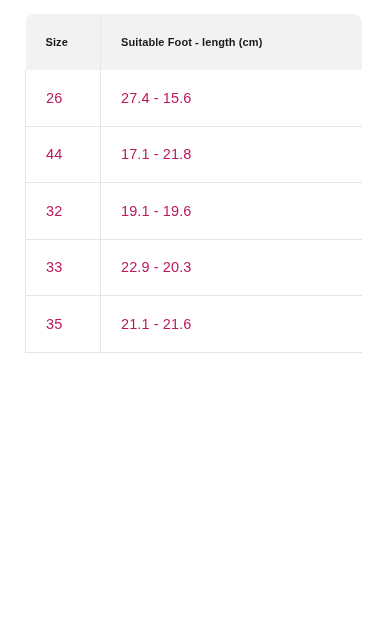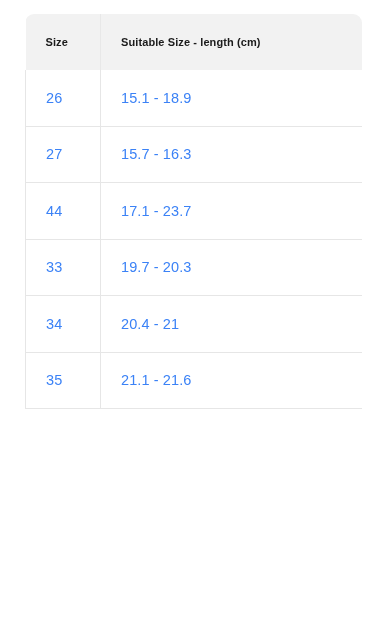--- a/index.html
+++ b/index.html
@@ -60,21 +60,21 @@
     border-right: 1px solid #e8e8e8;
   }
 
   table.size-table tbody td {
     height: 55.5px;
     padding: 0 0 0 20px;
     text-align: left;
     vertical-align: middle;
     font-size: 14.5px;
     font-weight: normal;
-    color: #3b82f6;
+    color: #be185d;
     background: #ffffff;
     border-bottom: 1px solid #e6e6e6;
     border-right: 1px solid #e6e6e6;
     white-space: nowrap;
     letter-spacing: 0.1px;
   }
 
   table.size-table tbody td.td-range {
     border-right: 1px solid #e6e6e6;
   }
@@ -94,53 +94,49 @@
 
   <div class="size-table-wrap">
     <table class="size-table">
       <colgroup>
         <col class="col-size">
         <col class="col-range">
       </colgroup>
       <thead>
         <tr>
           <th class="th-size">Size</th>
-          <th class="th-range">Suitable Size - length (cm)</th>
+          <th class="th-range">Suitable Foot - length (cm)</th>
         </tr>
       </thead>
       <tbody>
 
         <tr>
           <td class="td-size">26</td>
-          <td class="td-range">15.1 - 18.9</td>
+          <td class="td-range">27.4 - 15.6</td>
         </tr>
 
-        <tr>
-          <td class="td-size">27</td>
-          <td class="td-range">15.7 - 16.3</td>
-        </tr>
 
 
         <tr>
           <td class="td-size">44</td>
-          <td class="td-range">17.1 - 23.7</td>
+          <td class="td-range">17.1 - 21.8</td>
         </tr>
 
 
 
+        <tr>
+          <td class="td-size">32</td>
+          <td class="td-range">19.1 - 19.6</td>
+        </tr>
 
         <tr>
           <td class="td-size">33</td>
-          <td class="td-range">19.7 - 20.3</td>
+          <td class="td-range">22.9 - 20.3</td>
         </tr>
 
-        <tr>
-          <td class="td-size">34</td>
-          <td class="td-range">20.4 - 21</td>
-        </tr>
 
         <tr>
           <td class="td-size">35</td>
           <td class="td-range">21.1 - 21.6</td>
         </tr>
 
       </tbody>
     </table>
   </div>
 

